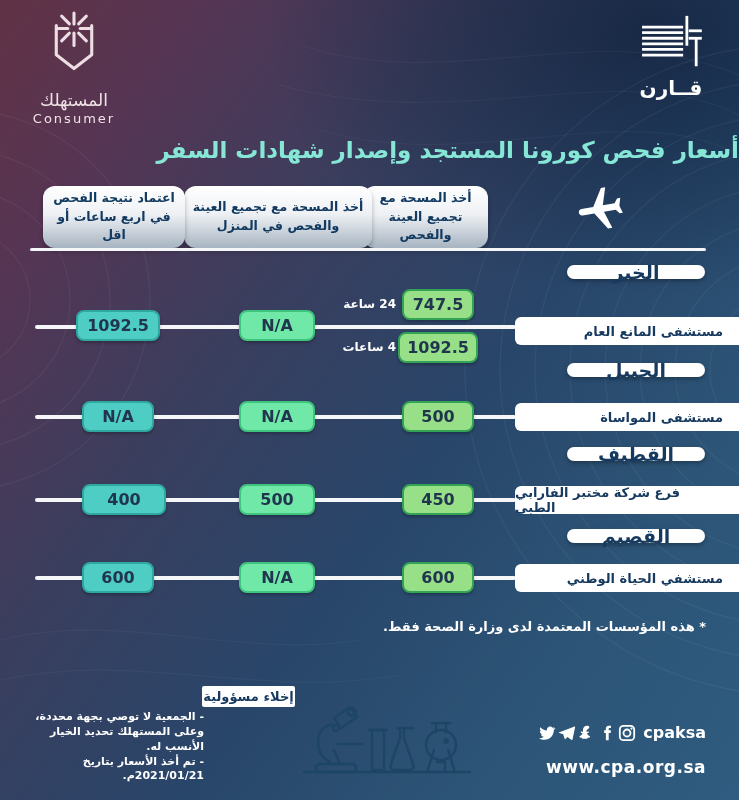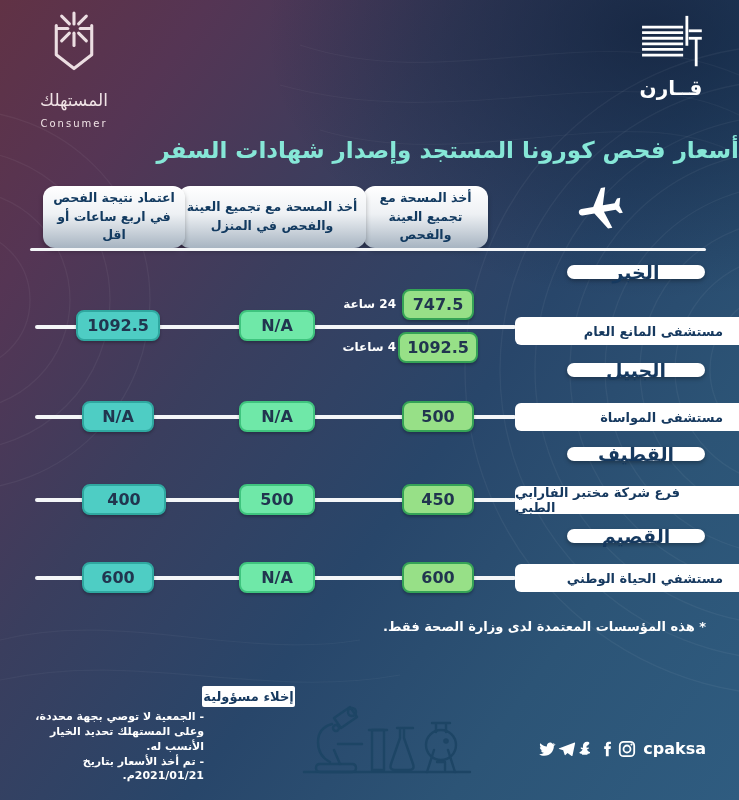--- a/index.html
+++ b/index.html
@@ -7,21 +7,21 @@
     position:relative;width:739px;height:800px;overflow:hidden;
     font-family:"DejaVu Sans",sans-serif;
     background-image:
       radial-gradient(ellipse 620px 430px at 88% 4%, rgba(12,27,52,0.65), rgba(12,27,52,0) 62%),
       linear-gradient(126deg,#613245 0%,#553554 16%,#3a3e5e 36%,#28466a 58%,#2c5476 78%,#2f5c80 100%);
   }
   .bg-pattern{position:absolute;inset:0;z-index:0;pointer-events:none;}
   
   .consumer-logo{position:absolute;left:26px;top:10px;width:96px;text-align:center;color:#f0e3e6;z-index:2;}
   .consumer-logo .ar{font-size:17px;font-weight:normal;margin-top:2px;}
-  .consumer-logo .en{font-size:10px;letter-spacing:2px;margin-top:8px;}
+  .consumer-logo .en{font-size:13px;letter-spacing:2px;margin-top:1px;}
   .qarin-logo{position:absolute;right:26px;top:14px;width:84px;text-align:center;color:#ffffff;z-index:2;}
   .qarin-logo .ar{font-size:20px;font-weight:bold;margin-top:2px;}
   
   .title{position:absolute;top:124px;left:0;right:0;text-align:right;
     font-size:23px;font-weight:bold;color:var(--title-color,#86e7d7);z-index:2;margin-top:13px;}
   
   .header-box{position:absolute;top:186px;height:62px;z-index:2;
     background:linear-gradient(180deg,#ffffff 0%,#eef1f4 45%,#a7b4c1 100%);
     border-radius:12px;display:flex;align-items:center;justify-content:center;
     text-align:center;font-weight:bold;font-size:12.5px;color:#123a60;line-height:1.5;
@@ -49,21 +49,21 @@
     text-align:right;z-index:3;}
   
   .footnote{position:absolute;top:619px;right:33px;color:#ffffff;font-size:13px;font-weight:bold;z-index:2;}
   .disclaimer-badge{position:absolute;left:202px;top:686px;width:93px;height:21px;background:#ffffff;
     color:#16395f;font-size:13px;font-weight:bold;display:flex;align-items:center;justify-content:center;
     border-radius:2px;z-index:2;}
   .disclaimer-text{position:absolute;left:8px;top:710px;width:196px;direction:rtl;text-align:right;
     color:#ffffff;font-size:11px;font-weight:bold;line-height:1.35;z-index:2;}
   .lab-art{position:absolute;left:300px;top:688px;z-index:1;}
   
-  .social-row{position:absolute;right:33px;top:739px;display:flex;align-items:center;gap:2px;
+  .social-row{position:absolute;right:33px;top:723px;display:flex;align-items:center;gap:2px;
     direction:ltr;z-index:2;color:#ffffff;}
   .social-row .handle{font-size:16px;font-weight:bold;margin-left:5px;}
   .website{position:absolute;right:33px;top:757px;color:#ffffff;font-size:17px;font-weight:bold;
     letter-spacing:.5px;direction:ltr;z-index:2;}
 </style>
 </head>
 <body>
 
 <div class="canvas" dir="rtl">
 
@@ -123,21 +123,21 @@
         <line x1="54" y1="26" x2="68" y2="26"></line>
         <line x1="62" y1="26" x2="62" y2="56"></line>
       </g>
     </svg>
     <div class="ar">قــارن</div>
   </div>
 
   <div class="title">أسعار فحص كورونا المستجد وإصدار شهادات السفر</div>
 
   <div class="header-box" style="left:363px;width:125px;">أخذ المسحة مع تجميع العينة والفحص</div>
-  <div class="header-box" style="left:178px;width:188px;">أخذ المسحة مع تجميع العينة والفحص في المنزل</div>
+  <div class="header-box" style="left:184px;width:188px;">أخذ المسحة مع تجميع العينة والفحص في المنزل</div>
   <div class="header-box" style="left:43px;width:142px;">اعتماد نتيجة الفحص في اربع ساعات أو اقل</div>
 
   <div class="plane">
     <svg width="52" height="52" viewBox="0 0 24 24">
       <path fill="#ffffff" transform="rotate(-100 12 12)" d="M21 16v-2l-8-5V3.5c0-.83-.67-1.5-1.5-1.5S10 2.67 10 3.5V9l-8 5v2l8-2.5V19l-2 1.5V22l3.5-1 3.5 1v-1.5L13 19v-5.5l8 2.5z"></path>
     </svg>
   </div>
 
   <div class="header-underline"></div>
 
@@ -226,14 +226,15 @@
     <svg width="18" height="18" viewBox="0 0 16 16">
       <path fill="#ffffff" d="M9.5 5.5V4.2c0-.5.3-.6.6-.6h1.4V1.5h-2C7.6 1.5 7 2.9 7 4v1.5H5.5V8H7v6.5h2.5V8h1.7l.3-2.5H9.5z"></path>
     </svg>
     <svg width="18" height="18" viewBox="0 0 16 16">
       <rect x="1.6" y="1.6" width="12.8" height="12.8" rx="3.4" fill="none" stroke="#ffffff" stroke-width="1.6"></rect>
       <circle cx="8" cy="8" r="3.1" fill="none" stroke="#ffffff" stroke-width="1.6"></circle>
       <circle cx="12" cy="4" r="1" fill="#ffffff"></circle>
     </svg>
     <span class="handle">cpaksa</span>
   </div>
+  <div class="website">www.cpa.org.sa</div>
 
 </div>
 
 </body></html>

